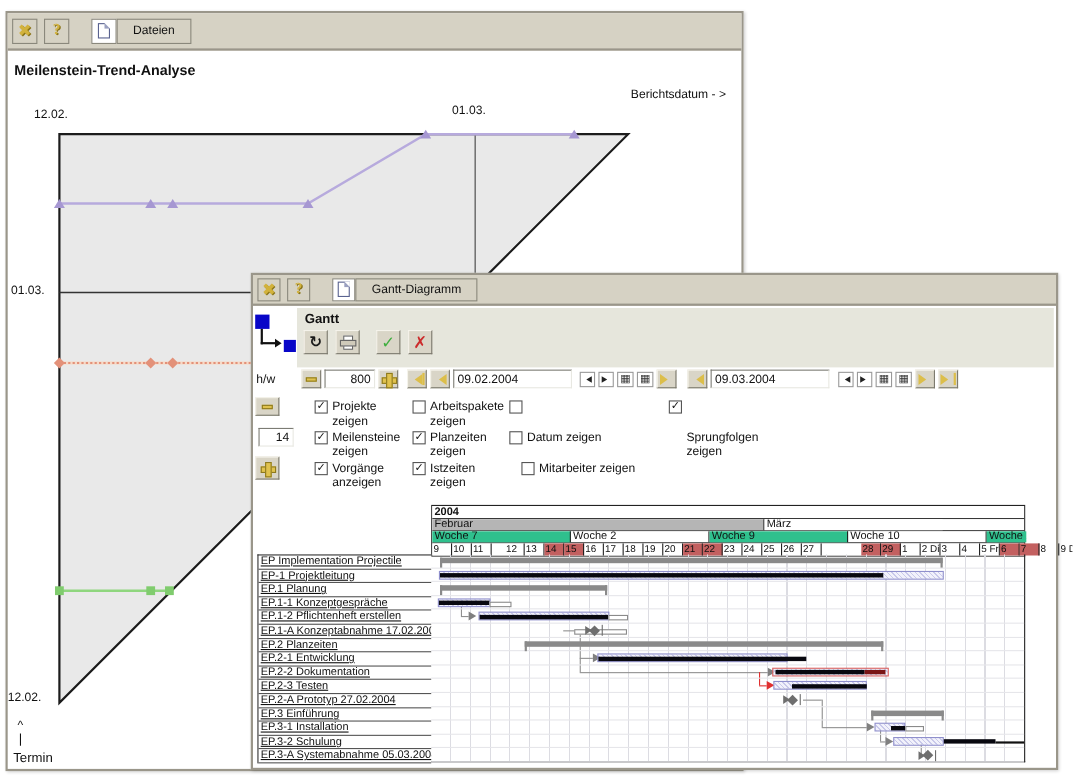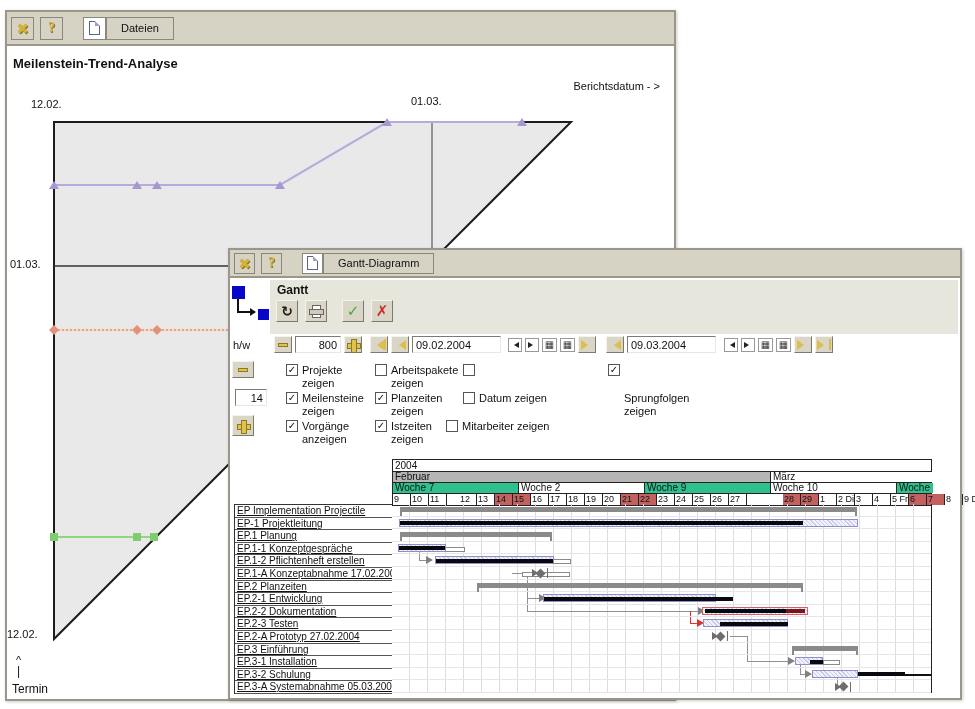--- a/index.html
+++ b/index.html
@@ -44,21 +44,21 @@
 .printer{position:relative;width:15px;height:13px}
 .printer .pp{position:absolute;left:3px;top:0;width:9px;height:5px;background:#fff;border:1px solid #666}
 .printer .pb{position:absolute;left:0;top:4px;width:15px;height:6px;background:#cfcaba;border:1px solid #666}
 .printer .pt{position:absolute;left:3px;top:9px;width:9px;height:4px;background:#fff;border:1px solid #666}
 .check-glyph{color:#3fae3f;font-size:15px;font-weight:bold;font-family:"DejaVu Sans",sans-serif;line-height:1}
 .redx-glyph{color:#cc2b2b;font-size:15px;font-weight:bold;font-family:"DejaVu Sans",sans-serif;line-height:1}
 #hwLbl{position:absolute;left:3px;top:89px;font-size:11px}
 .hw-row{position:absolute;left:44px;top:86px;display:flex;align-items:center;gap:3px}
 .fld{height:17px;border:1px solid;border-color:#7c7c74 #e8e8e2 #e8e8e2 #7c7c74;background:#fff;font-size:11px;font-family:inherit;padding:0 3px;color:#111}
 #fld800{width:46px;text-align:right}
-.fld.date{width:89px}
+.fld.date{width:108px}
 #fld14{position:absolute;left:5px;top:139px;width:32px;text-align:right}
 .btn{display:flex;align-items:center;justify-content:center;background:#d9d5c7;border:1px solid;border-color:#f5f3eb #7c7a6e #7c7a6e #f5f3eb;flex:none}
 .btn.gold{width:18px;height:17px}
 .btn.mini{width:14px;height:14px;background:#fff;border-color:#999}
 .btn.cal{width:15px;height:14px;background:#fff;border-color:#999;font-size:10px;color:#333;font-family:"DejaVu Sans",sans-serif;line-height:1}
 .g-minus{width:10px;height:4px;background:#e0c24e;border:1px solid #8e7a1e}
 .g-plus{position:relative;width:12px;height:12px}
 .g-plus:before{content:"";position:absolute;left:0;top:4px;width:12px;height:4px;background:#e0c24e;border:1px solid #8e7a1e}
 .g-plus:after{content:"";position:absolute;left:4px;top:0;width:4px;height:12px;background:#e0c24e;border:1px solid #8e7a1e}
 .g-arr-r{width:0;height:0;border:5px solid transparent;border-left:7px solid #dcbe4a}
@@ -291,33 +291,33 @@
         <div class="cb-label" style="width: 132px;">Datum zeigen</div>
       </div>
       <div class="cb-item" style="left: 56px; top: 170px;">
         <div class="cbox">✓</div>
         <div class="cb-label" style="width: 68px;">Vorgänge anzeigen</div>
       </div>
       <div class="cb-item" style="left: 145px; top: 170px;">
         <div class="cbox">✓</div>
         <div class="cb-label" style="width: 72px;">Istzeiten zeigen</div>
       </div>
-      <div class="cb-item" style="left: 216px; top: 170px; justify-content: center;">
+      <div class="cb-item" style="left: 244px; top: 170px; justify-content: center;">
         <div class="cbox"></div>
         <div class="cb-label" style="width: 132px;">Mitarbeiter zeigen</div>
       </div>
     </div>
 
   <div id="gtable">
     <div id="gtHeader">
       <div class="hrow" id="hYear">
-          <div class="hcell" style="width: 540px;">2004</div>
+          <div class="hcell" style="width: 540px; font-weight: bold;">2004</div>
         </div>
       <div class="hrow" id="hMonths">
-          <div class="hcell" style="width: 378px; background: rgb(181, 181, 181);">Februar</div>
+          <div class="hcell" style="width: 302px; background: rgb(181, 181, 181);">Februar</div>
           <div class="hcell" style="width: 162px; background: rgb(255, 255, 255);">März</div>
         </div>
       <div class="hrow" id="hWeeks">
           <div class="hcell wk" style="width: 126px;">Woche 7</div>
           <div class="hcell" style="width: 126px;">Woche 2</div>
           <div class="hcell wk" style="width: 126px;">Woche 9</div>
           <div class="hcell" style="width: 126px;">Woche 10</div>
           <div class="hcell wk" style="width: 36px;">Woche 1</div>
         </div>
       <div class="hrow" id="hDays">

